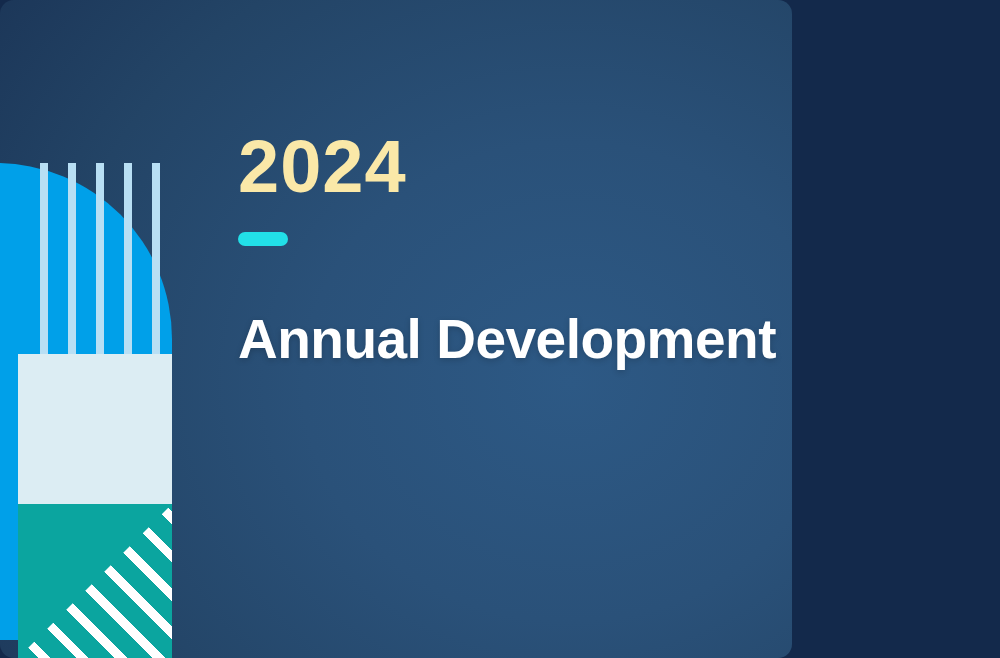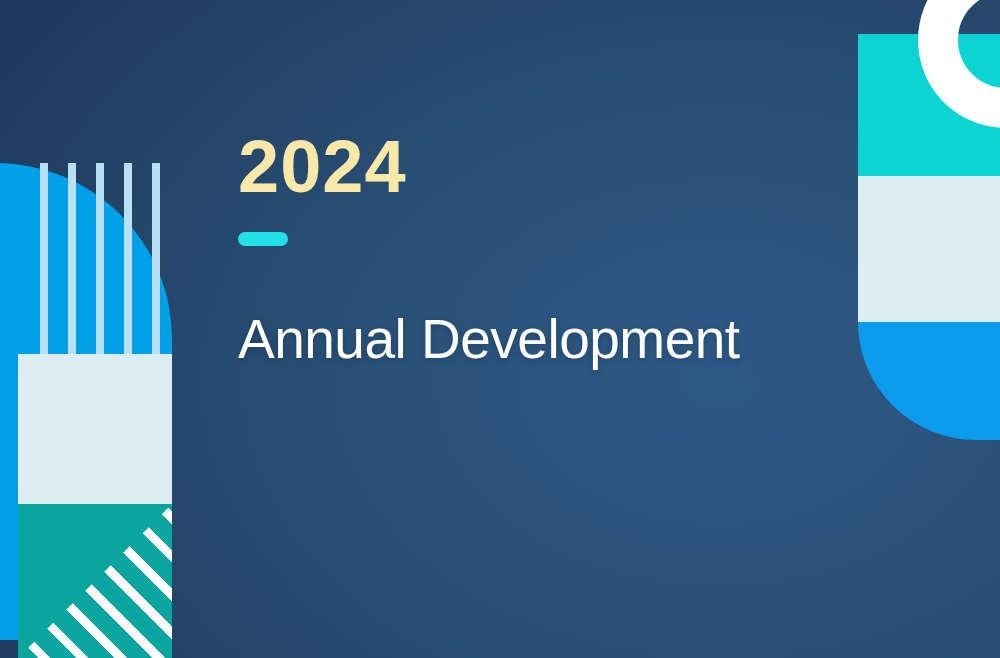--- a/index.html
+++ b/index.html
@@ -7,25 +7,26 @@
     margin: 0;
     padding: 0;
     background: #13294b;
   }
   body {
     font-family: "Liberation Sans", sans-serif;
   }
 
   .cover {
     position: relative;
-    width: 1000px;
+    width: 792px;
     height: 658px;
     overflow: hidden;
     background:
       radial-gradient(120% 130% at 72% 58%, #2d5985 0%, #2a5179 28%, #234466 55%, #1b3557 78%, #15294a 100%);
+    border-radius: 14px;
   }
 
   
   .shape { position: absolute; }
 
   
   .left-deco {
     position: absolute;
     left: 0;
     top: 150px;
@@ -158,21 +159,21 @@
     margin-top: 28px;
     width: 50px;
     height: 14px;
     border-radius: 7px;
     background: #22e0e8;
   }
   .title {
     margin: 0;
     margin-top: 58px;
     font-size: 55px;
-    font-weight: normal;
+    font-weight: bold;
     line-height: 1.28;
     color: #ffffff;
     letter-spacing: -0.5px;
     text-shadow: 0 2px 6px rgba(0,0,0,0.18);
   }
 </style>
 </head>
 <body>
 
 <div class="cover">

